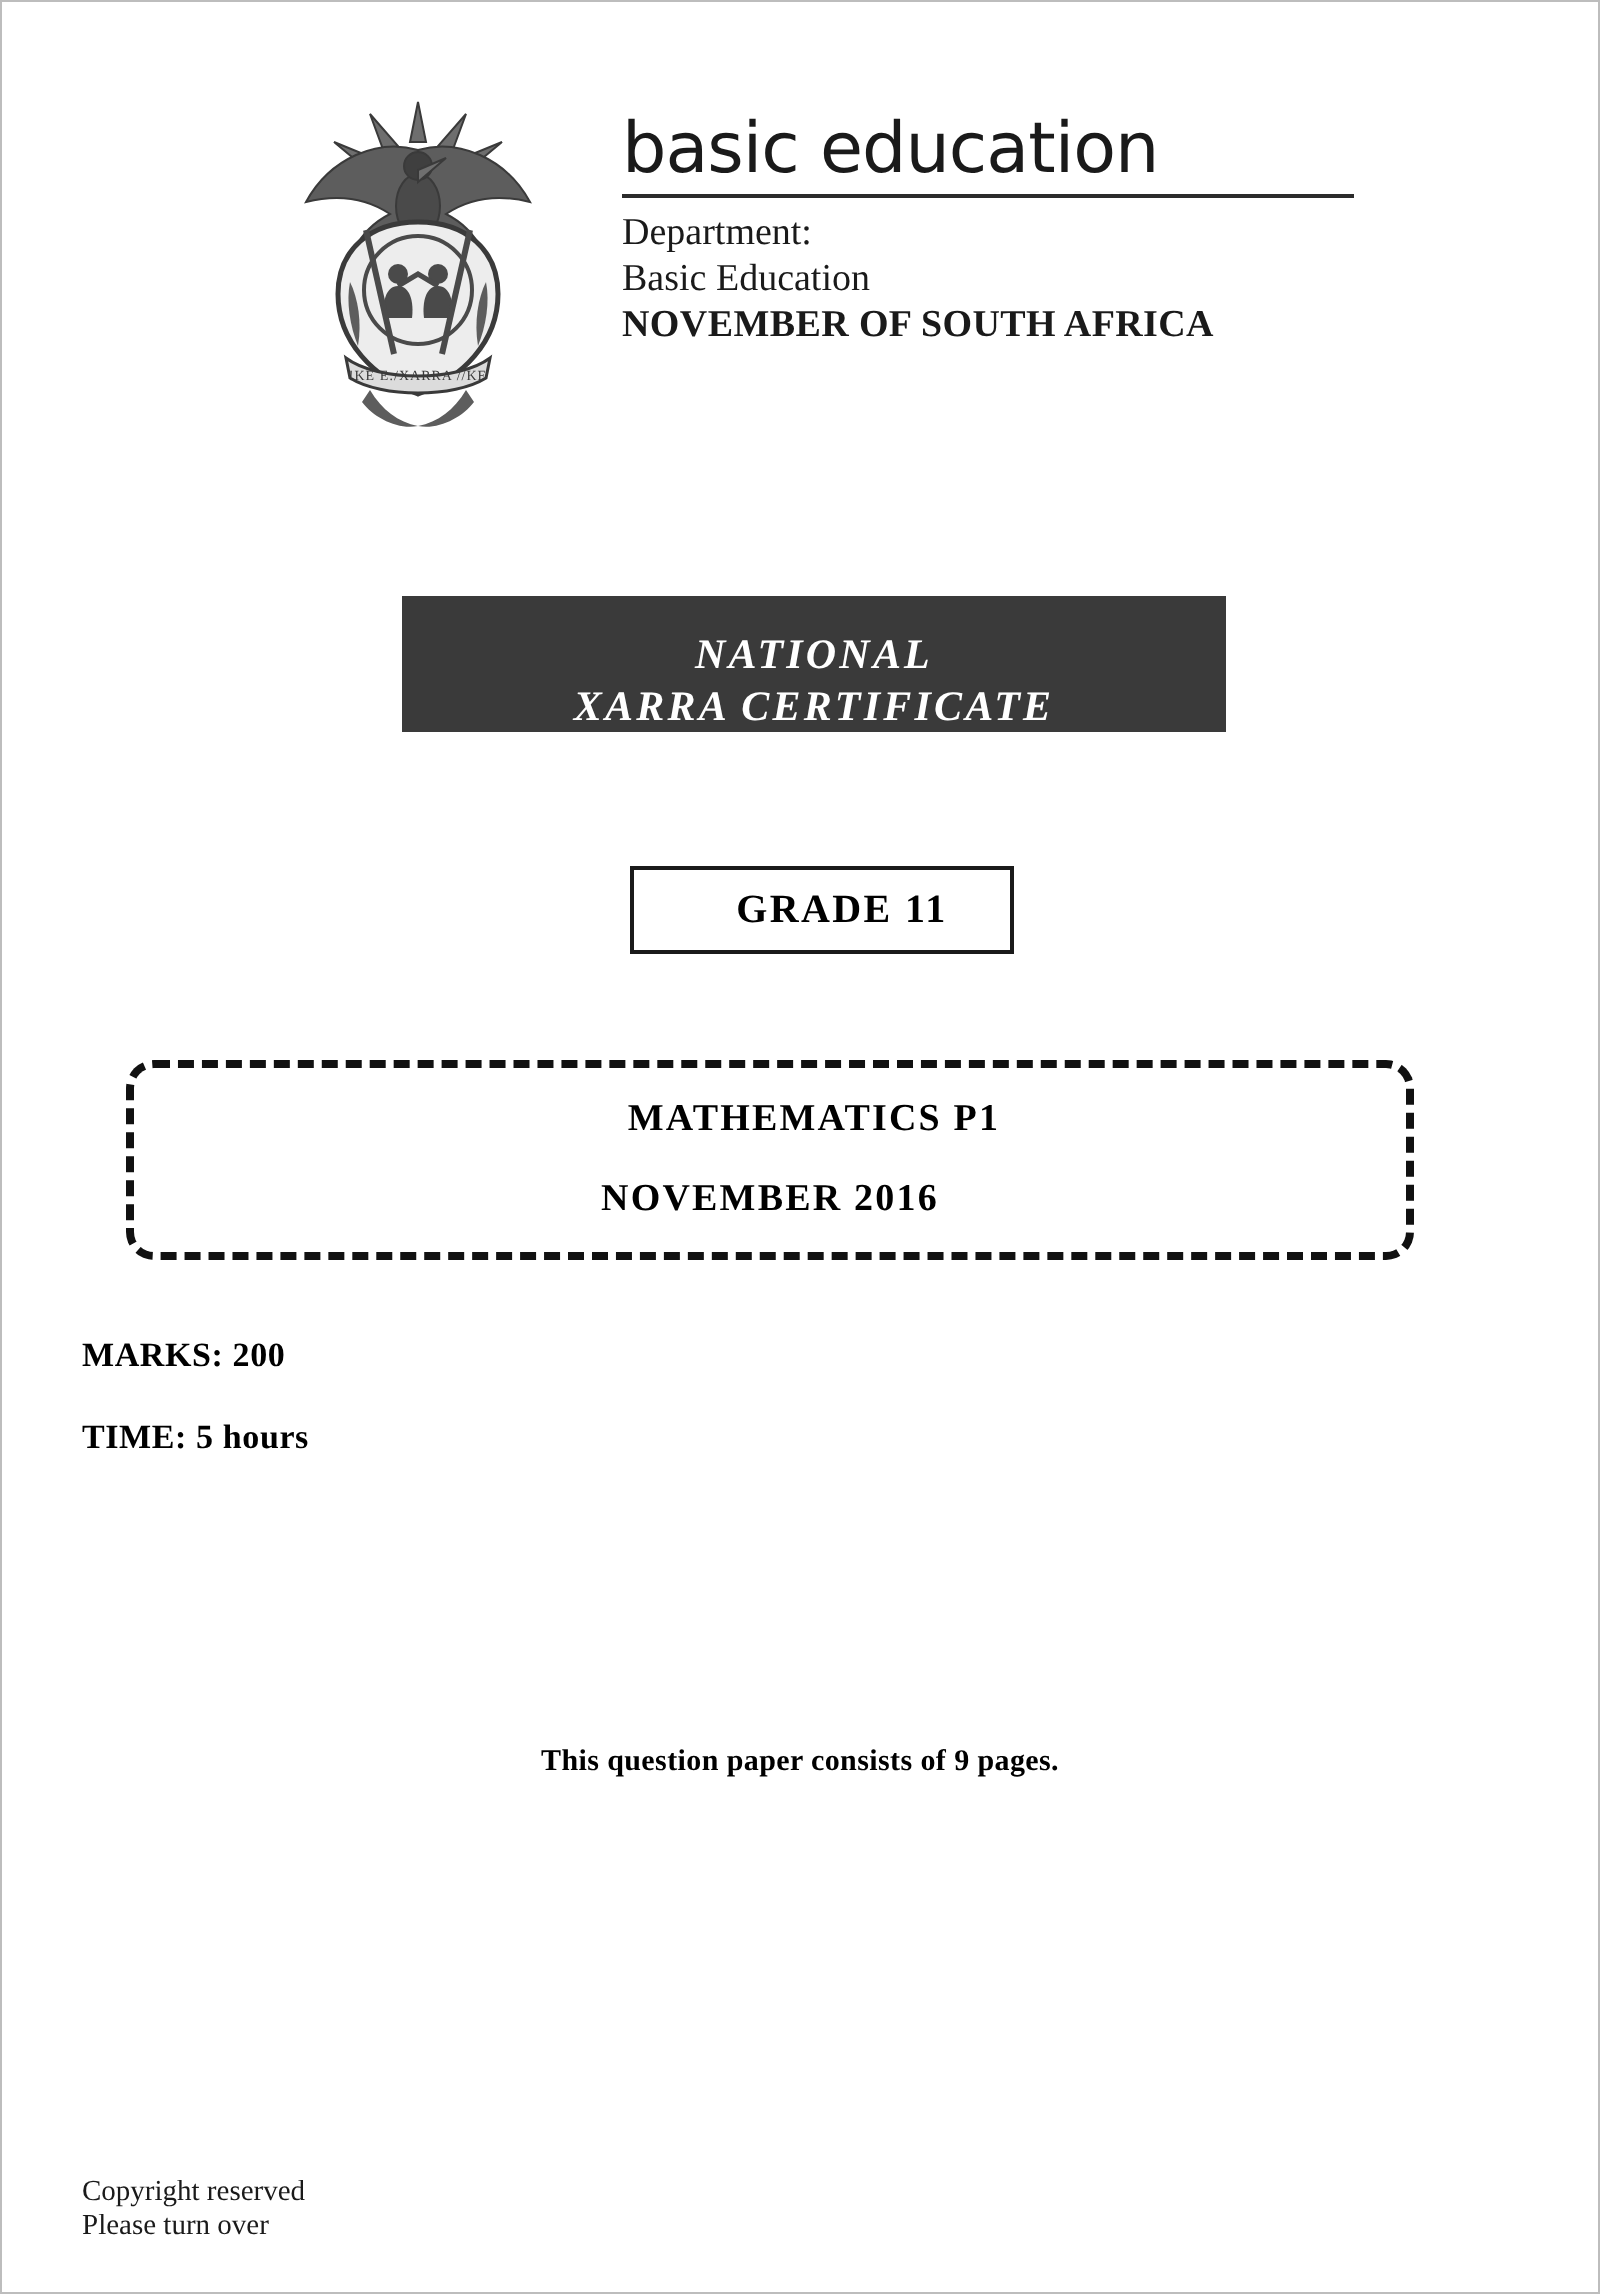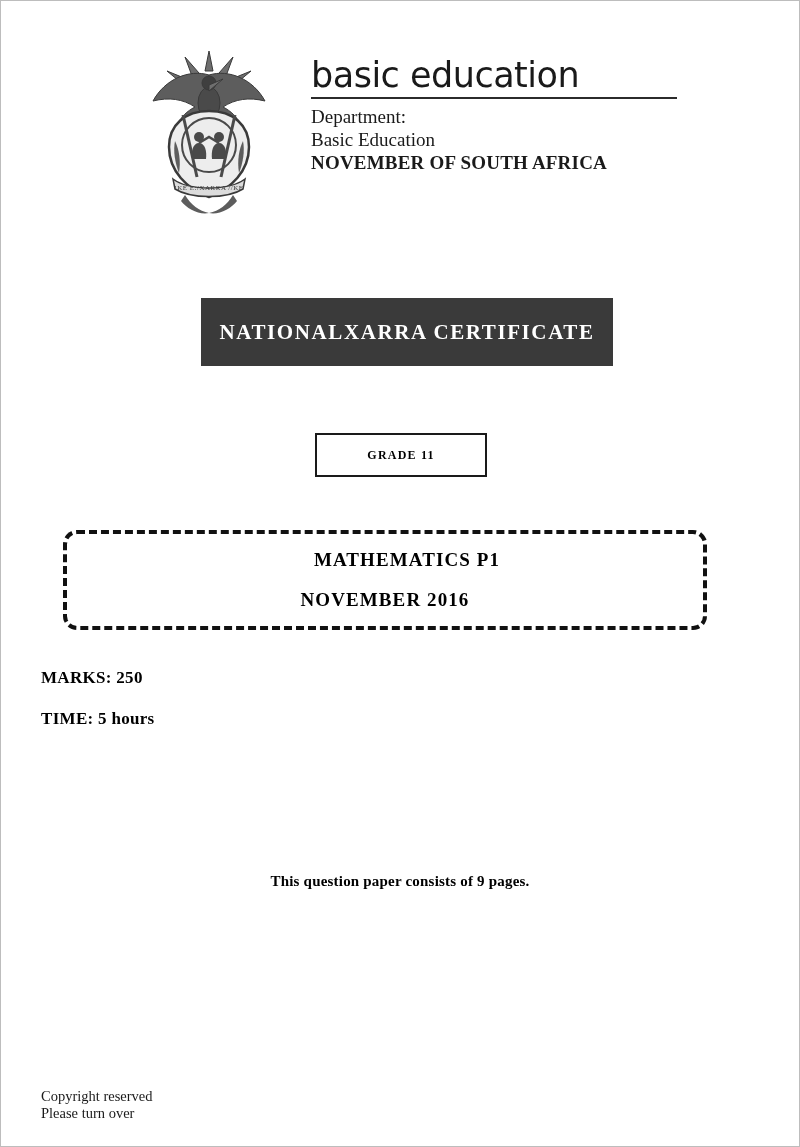--- a/index.html
+++ b/index.html
@@ -77,23 +77,25 @@
   
   .nsc-band {
     position: absolute;
     left: 182px;
     top: 283px;
     width: 412px;
     height: 68px;
     background: #3a3a3a;
     color: #ffffff;
     display: flex;
+    flex-direction: column;
     align-items: center;
-    justify-content: center;
+    justify-content: flex-end;
     text-align: center;
+    font-style: italic;
   }
   .nsc-band .l1 {
     font-size: 21px;
     font-weight: bold;
     letter-spacing: 1.6px;
     line-height: 26px;
   }
   .nsc-band .l2 {
     font-size: 21px;
     font-weight: bold;
@@ -105,23 +107,24 @@
   .grade-box {
     position: absolute;
     left: 296px;
     top: 418px;
     width: 168px;
     height: 40px;
     border: 2px solid #1a1a1a;
     display: flex;
     align-items: center;
     justify-content: center;
-    font-size: 12px;
+    font-size: 20px;
     font-weight: bold;
     letter-spacing: 1.2px;
+    padding-left: 20px;
   }
 
   
   .subject-box {
     position: absolute;
     left: 44px;
     top: 515px;
     width: 636px;
     height: 92px;
     border: 4px dashed #111111;
@@ -264,21 +267,21 @@
 
     <div class="grade-box">
       <span>GRADE 11</span>
     </div>
 
     <div class="subject-box">
       <div class="subject">MATHEMATICS P1</div>
       <div class="date">NOVEMBER 2016</div>
     </div>
 
-    <div class="marks">MARKS:  250</div>
+    <div class="marks">MARKS:  200</div>
     <div class="time">TIME:  5 hours</div>
 
     <div class="pages-note">This question paper consists of 9 pages.</div>
 
     <div class="footer">
       <span>Copyright reserved</span>
       <span>Please turn over</span>
     </div>
 
   </div>

